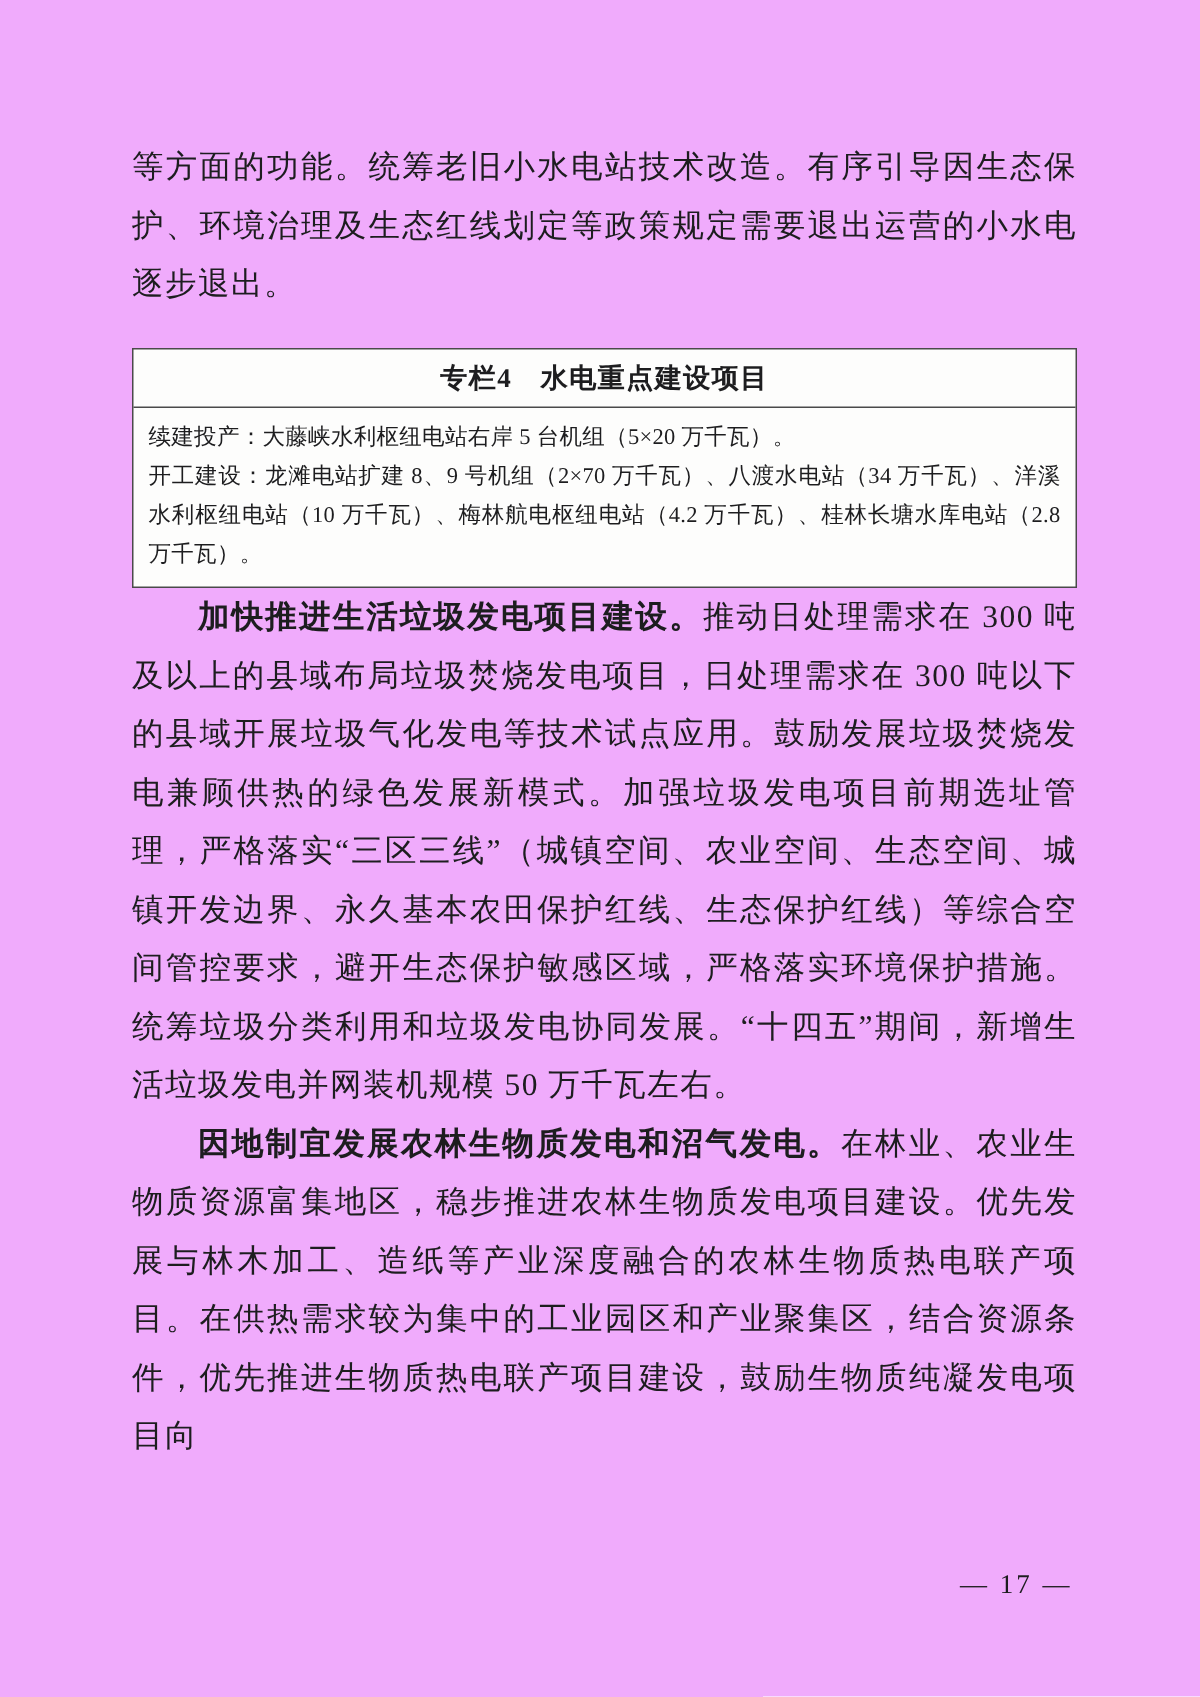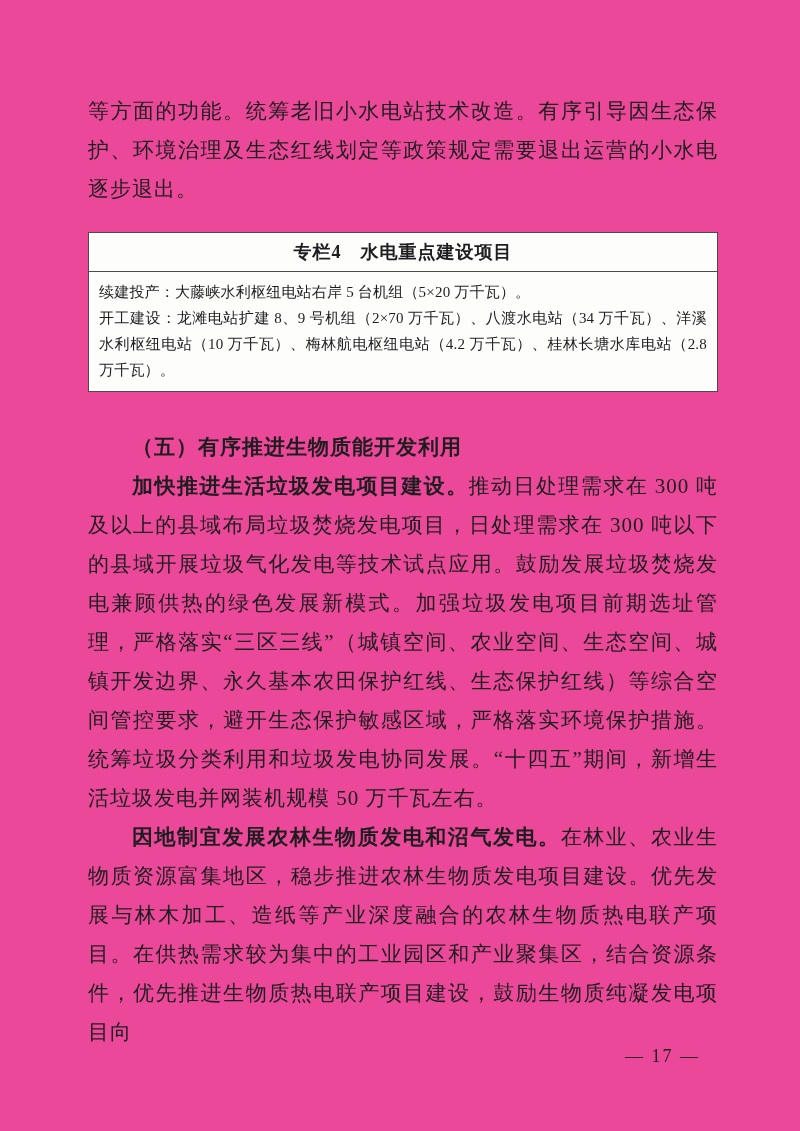--- a/index.html
+++ b/index.html
@@ -4,21 +4,21 @@
 <style>
   html, body {
     margin: 0;
     padding: 0;
     background: #ffffff;
   }
   .page {
     position: relative;
     width: 800px;
     height: 1131px;
-    background: #ec4899;
+    background: #f0abfc;
     font-family: "Liberation Serif", "DejaVu Serif", serif;
     color: #1d1d1f;
     overflow: hidden;
   }
   .content {
     position: absolute;
     left: 88px;
     top: 92px;
     width: 630px;
   }
@@ -64,21 +64,21 @@
   .section-heading {
     font-size: 21px;
     line-height: 39px;
     font-weight: bold;
     letter-spacing: 1px;
     margin: 36px 0 0 0;
     text-indent: 44px;
   }
   .page-number {
     position: absolute;
-    right: 100px;
+    right: 85px;
     top: 1046px;
     font-size: 18px;
     letter-spacing: 2px;
     color: #1d1d1f;
   }
 </style>
 </head>
 <body>
 
 <div class="page">
@@ -91,21 +91,20 @@
       <div class="box-body">
         <p class="box-item">
           <span class="box-label">续建投产：</span><span>大藤峡水利枢纽电站右岸 5 台机组（5×20 万千瓦）。</span>
         </p>
         <p class="box-item">
           <span class="box-label">开工建设：</span><span>龙滩电站扩建 8、9 号机组（2×70 万千瓦）、八渡水电站（34 万千瓦）、洋溪水利枢纽电站（10 万千瓦）、梅林航电枢纽电站（4.2 万千瓦）、桂林长塘水库电站（2.8 万千瓦）。</span>
         </p>
       </div>
     </div>
 
-    <h3 class="section-heading">（五）有序推进生物质能开发利用</h3>
 
     <p class="body-text indent">
       <span class="bold-lead">加快推进生活垃圾发电项目建设。</span><span>推动日处理需求在 300 吨及以上的县域布局垃圾焚烧发电项目，日处理需求在 300 吨以下的县域开展垃圾气化发电等技术试点应用。鼓励发展垃圾焚烧发电兼顾供热的绿色发展新模式。加强垃圾发电项目前期选址管理，严格落实“三区三线”（城镇空间、农业空间、生态空间、城镇开发边界、永久基本农田保护红线、生态保护红线）等综合空间管控要求，避开生态保护敏感区域，严格落实环境保护措施。统筹垃圾分类利用和垃圾发电协同发展。“十四五”期间，新增生活垃圾发电并网装机规模 50 万千瓦左右。</span>
     </p>
 
     <p class="body-text indent">
       <span class="bold-lead">因地制宜发展农林生物质发电和沼气发电。</span><span>在林业、农业生物质资源富集地区，稳步推进农林生物质发电项目建设。优先发展与林木加工、造纸等产业深度融合的农林生物质热电联产项目。在供热需求较为集中的工业园区和产业聚集区，结合资源条件，优先推进生物质热电联产项目建设，鼓励生物质纯凝发电项目向</span>
     </p>
 
   </div>

